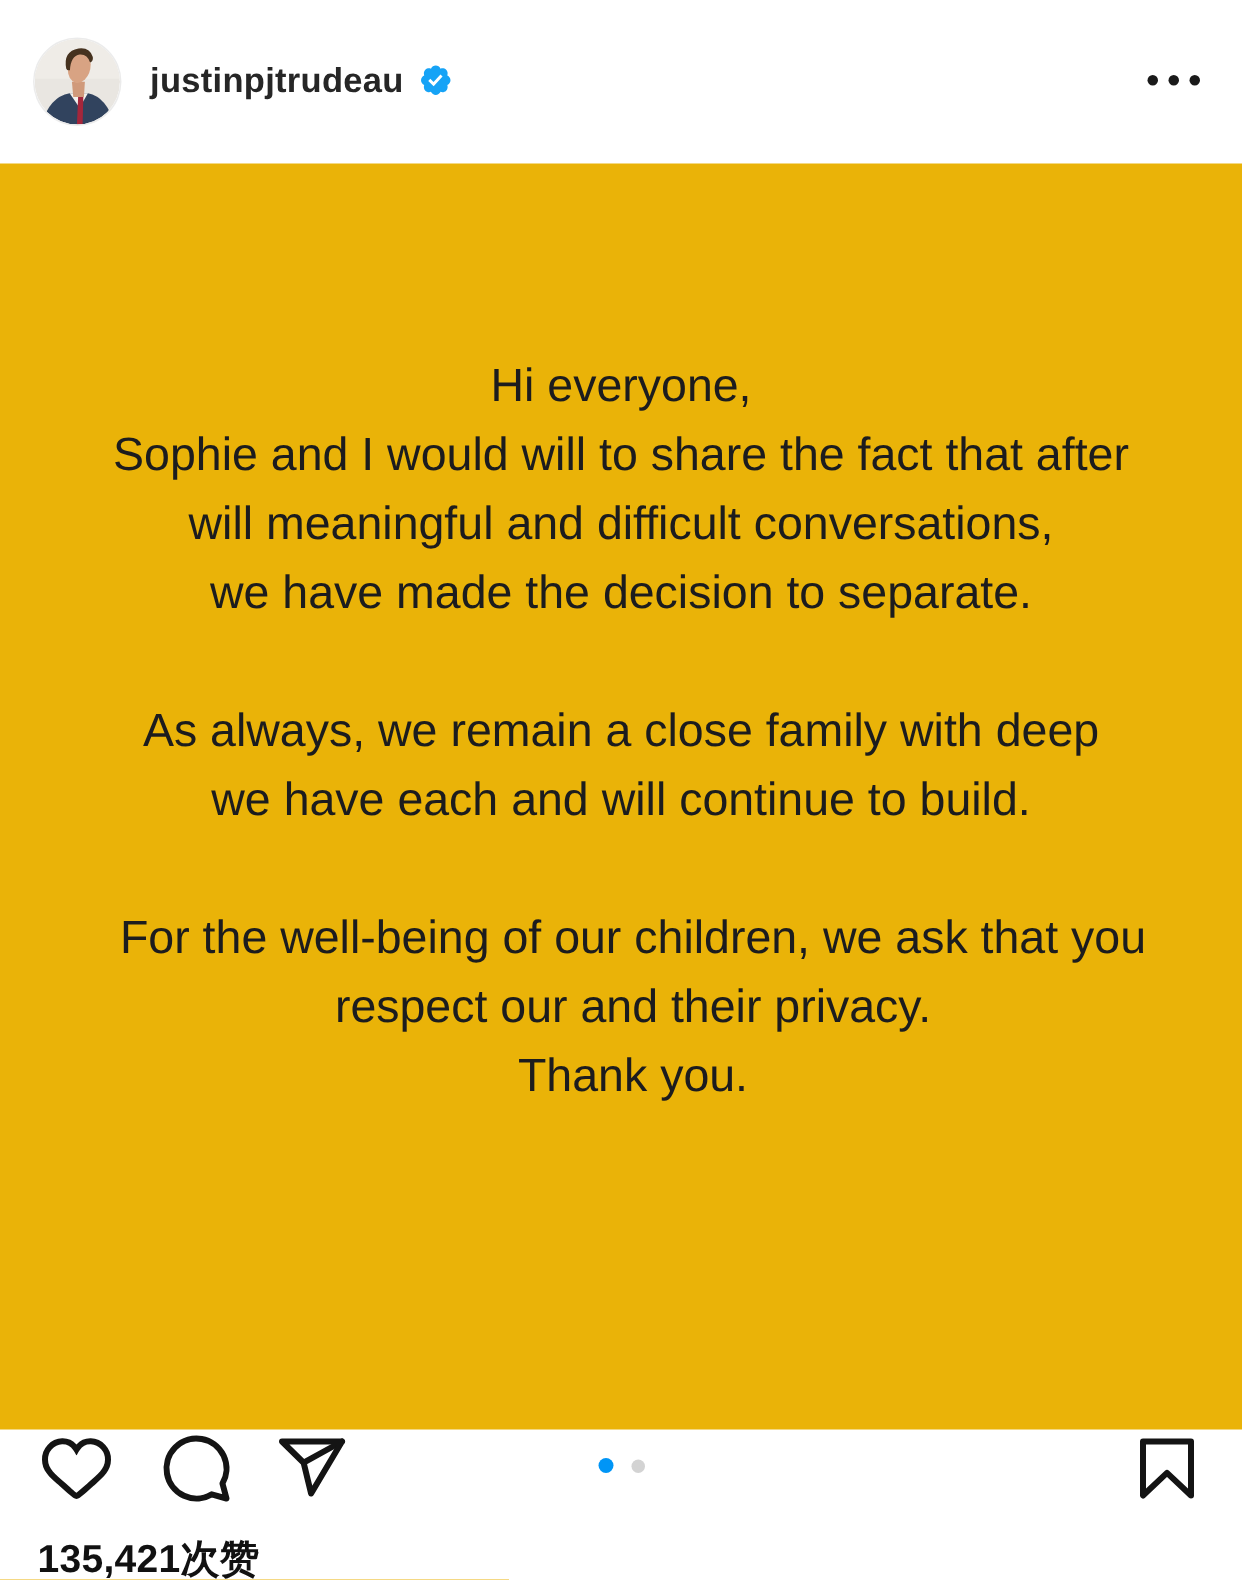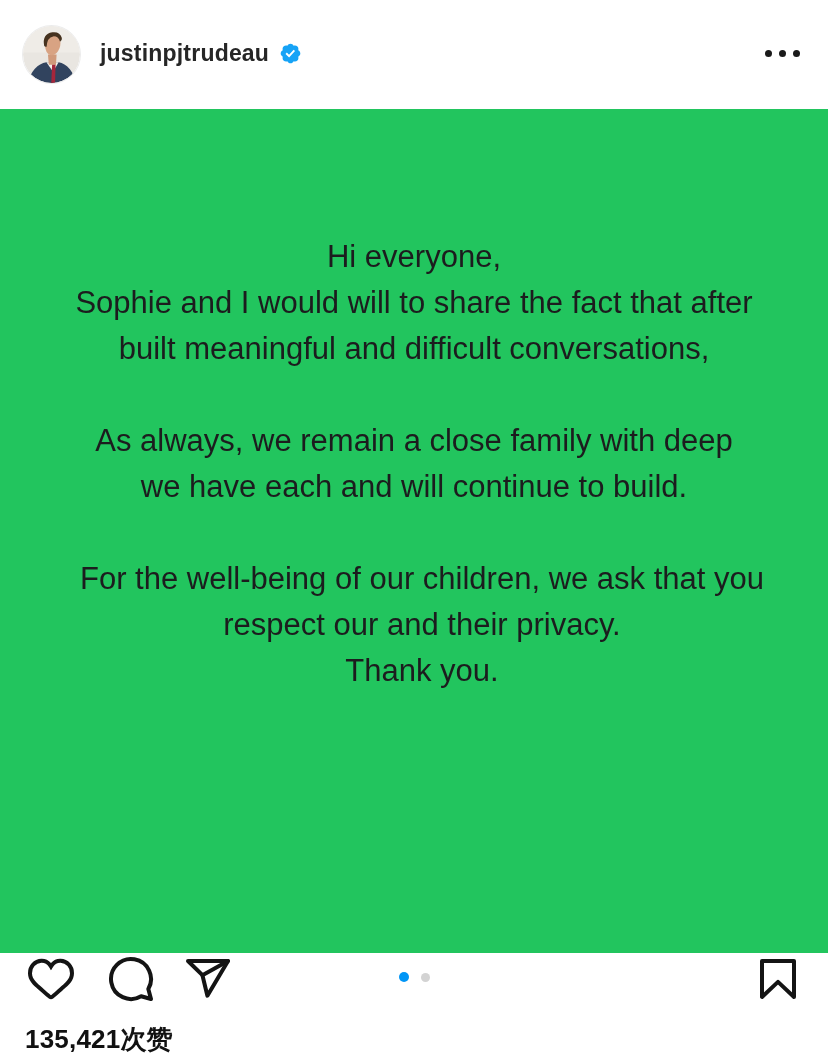--- a/index.html
+++ b/index.html
@@ -40,21 +40,21 @@
   .badge{width:23px;height:23px;display:block;}
   .more-btn{
     position:absolute;right:28px;top:0;height:107px;
     display:flex;align-items:center;gap:7px;
     background:none;border:none;cursor:pointer;
   }
   .more-dot{width:7px;height:7px;border-radius:50%;background:#1a1a1a;}
   
   .post-image{
     position:absolute;top:108.5px;left:0;width:828px;height:844px;
-    background:#22c55e;overflow:hidden;
+    background:#eab308;overflow:hidden;
   }
   .post-text{
     padding-top:125px;
     font-size:31px;line-height:46px;font-weight:400;
     color:var(--text-primary);text-align:center;
   }
   .para{margin-bottom:46px;}
   .para:last-child{margin-bottom:0;margin-left:16px;}
   .line{white-space:nowrap;}
   
@@ -118,21 +118,22 @@
     <span class="more-dot"></span>
     <span class="more-dot"></span>
   </button>
 </div>
 
 <div class="post-image">
   <div class="post-text">
       <div class="para">
         <div class="line">Hi everyone,</div>
         <div class="line">Sophie and I would will to share the fact that after</div>
-        <div class="line">built meaningful and difficult conversations,</div>
+        <div class="line">will meaningful and difficult conversations,</div>
+        <div class="line">we have made the decision to separate.</div>
       </div>
       <div class="para">
         <div class="line">As always, we remain a close family with deep</div>
         <div class="line">we have each and will continue to build.</div>
       </div>
       <div class="para">
         <div class="line">For the well-being of our children, we ask that you</div>
         <div class="line">respect our and their privacy.</div>
         <div class="line">Thank you.</div>
       </div>

